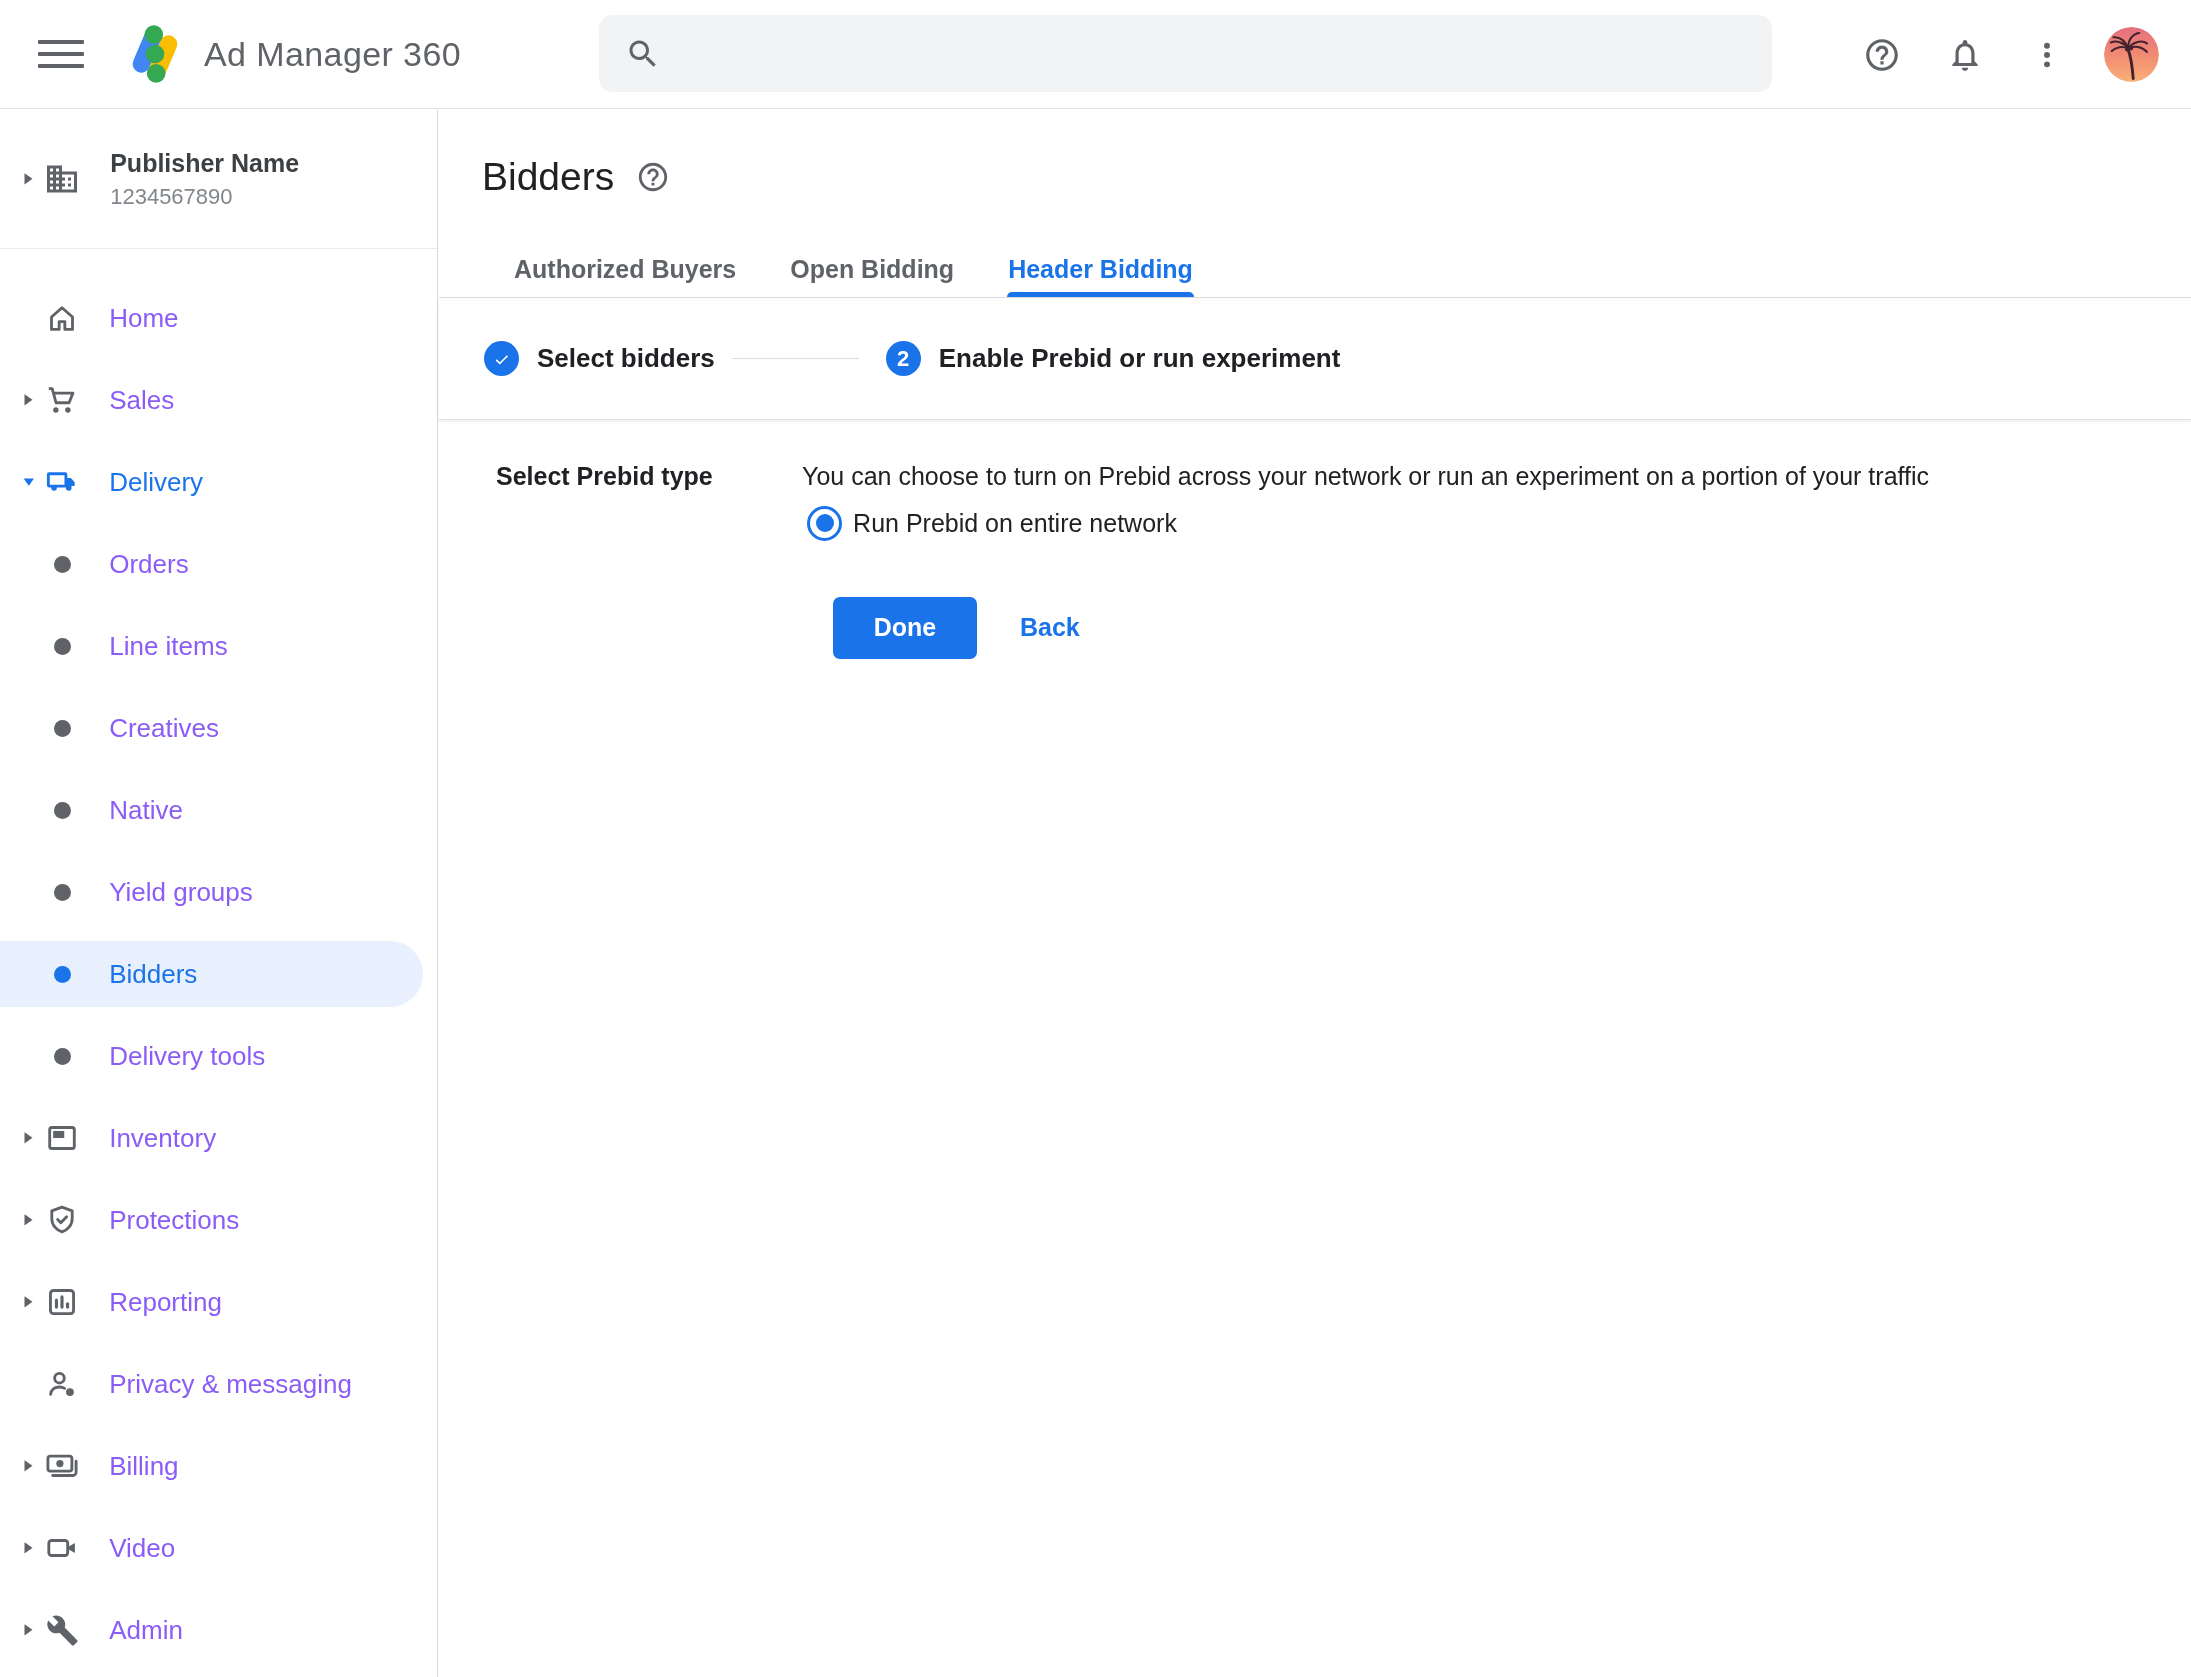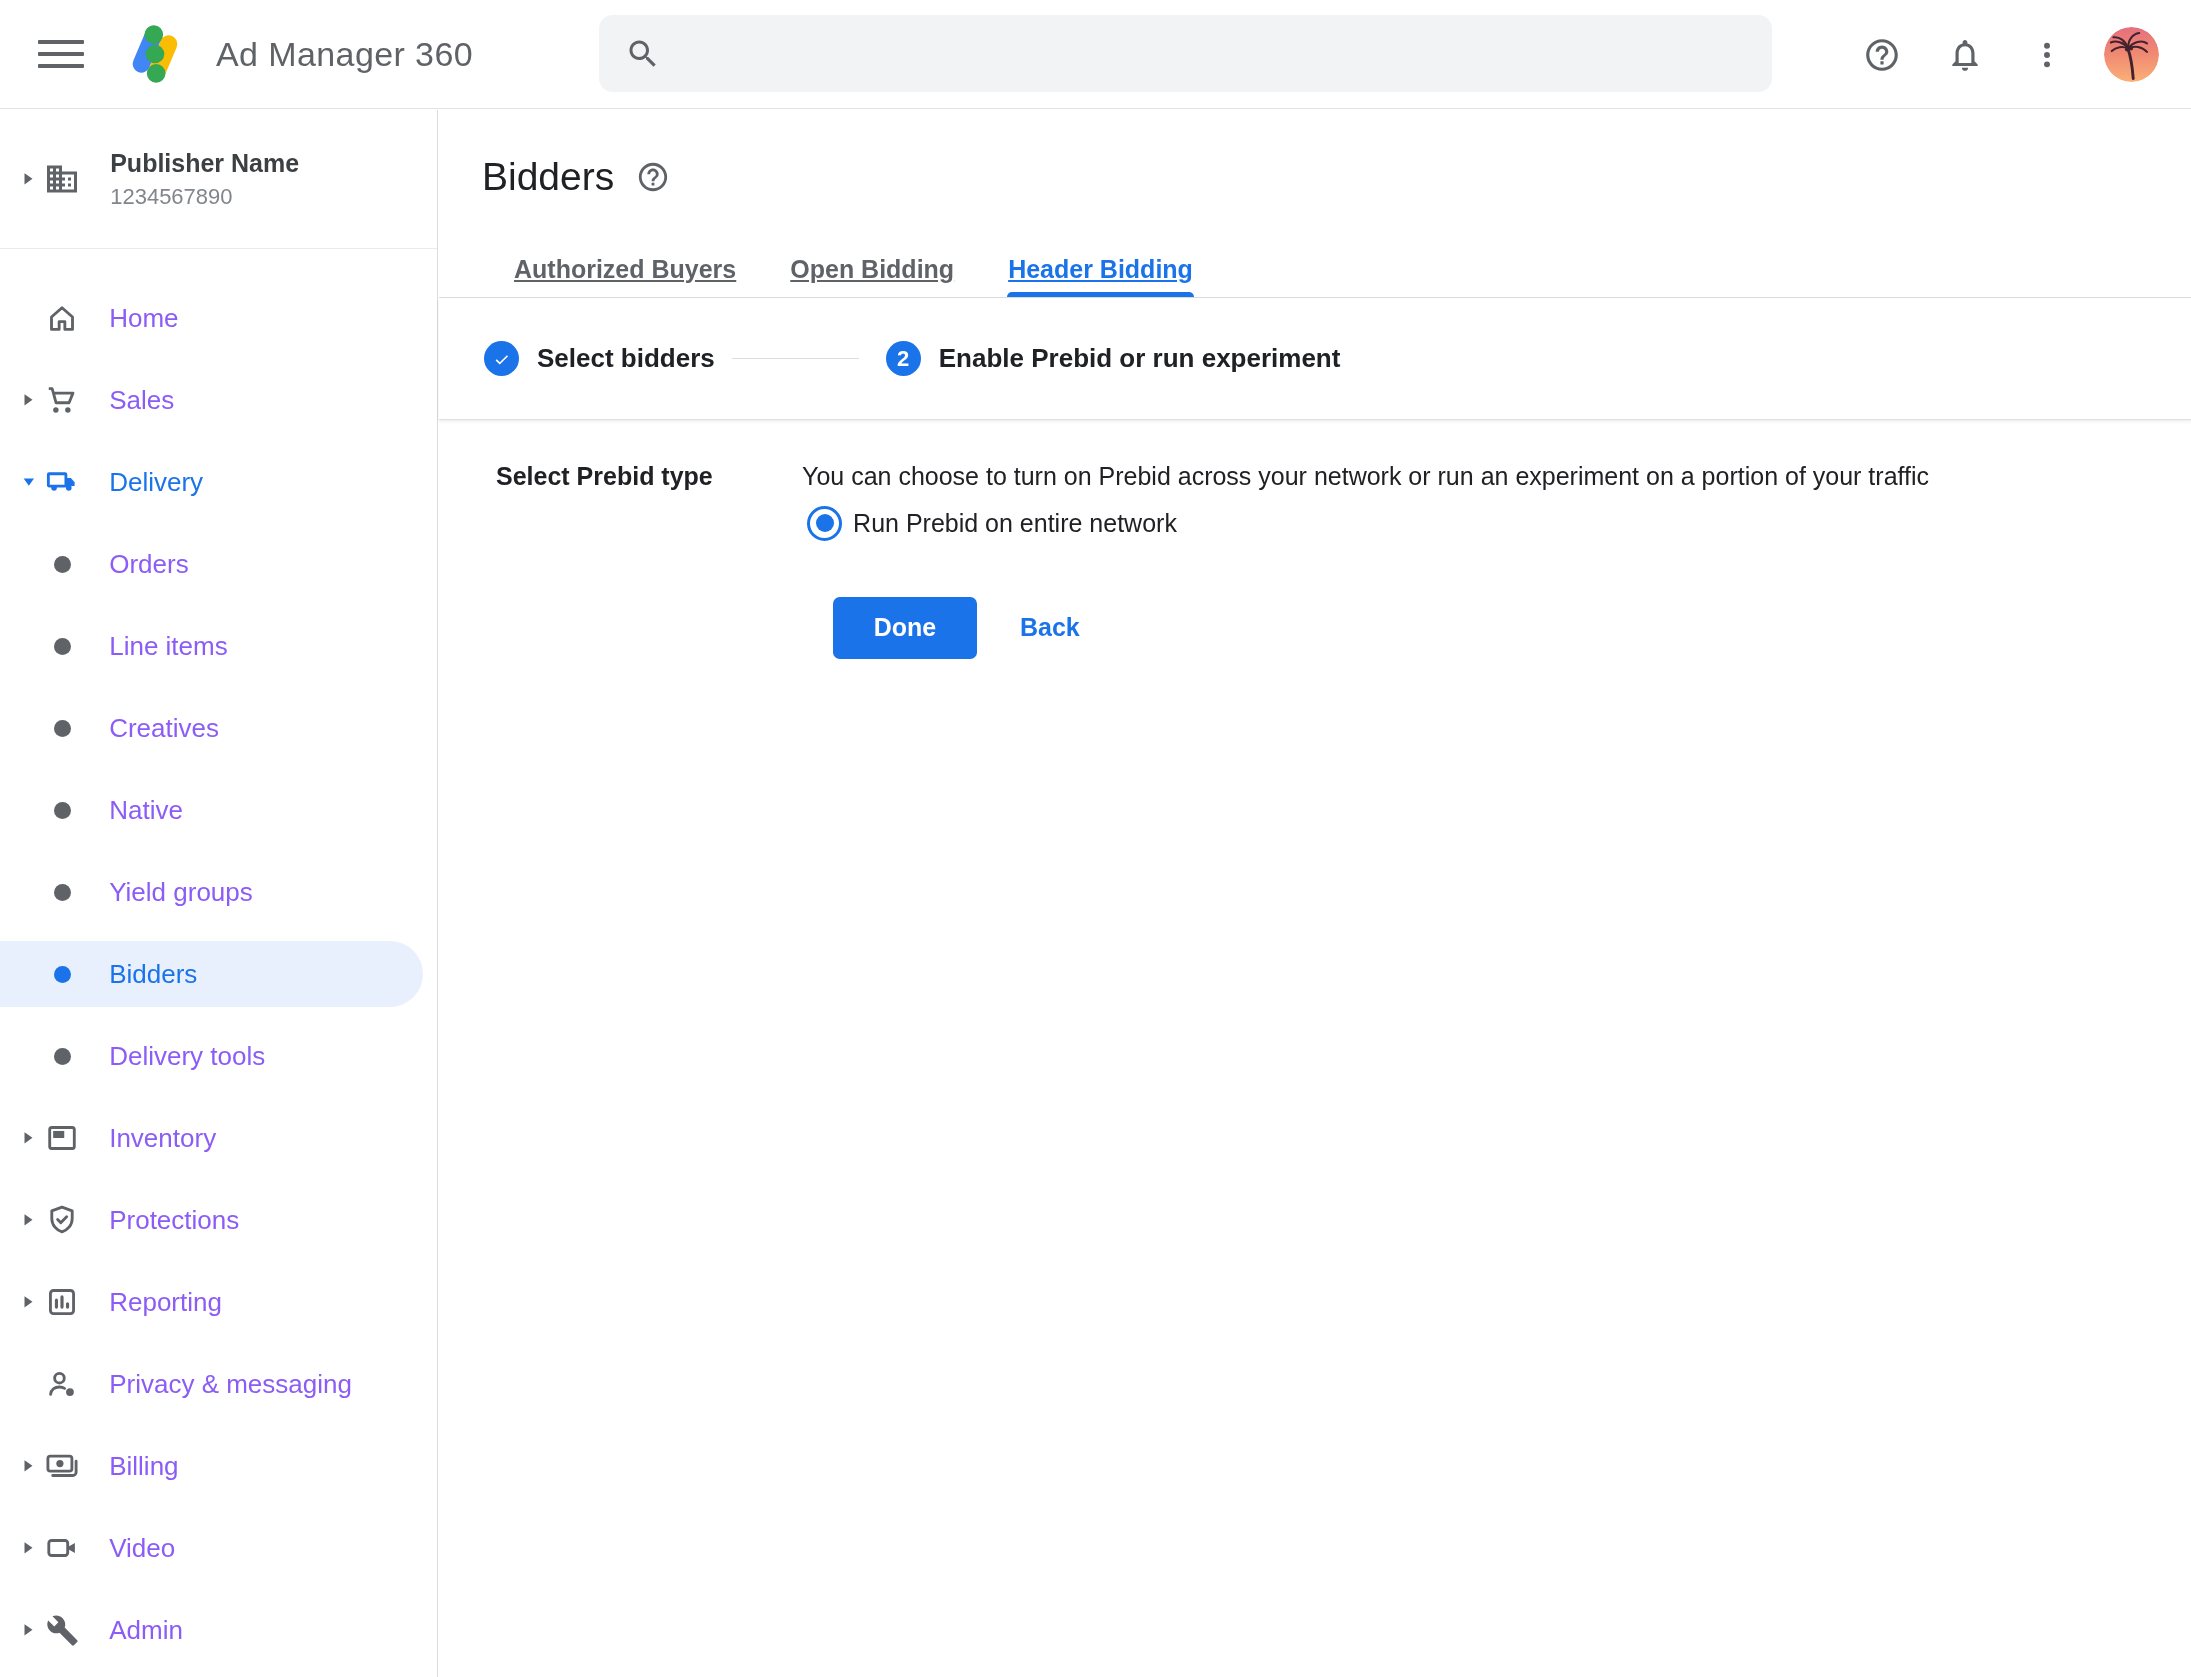--- a/index.html
+++ b/index.html
@@ -7,21 +7,21 @@
     font-family: "Liberation Sans", sans-serif; }
   .app { position:relative; width:2192px; height:1678px; background:#fff; }
 
   
   .topbar { position:relative; height:109px; background:#fff;
     border-bottom:0.9px solid #e1e3e6; display:flex; align-items:center; }
   .hamburger { margin-left:38px; width:46px; height:34px; display:flex; flex-direction:column;
     justify-content:center; gap:7.7px; cursor:pointer; }
   .hamburger span { display:block; height:4.3px; background:#5f6368; border-radius:0.9px; }
   .logo { margin-left:41px; width:60px; height:68px; }
-  .product-name { margin-left:31px; font-size:34px; color:#5f6368; letter-spacing:0.4px; white-space:nowrap; }
+  .product-name { margin-left:19px; font-size:34px; color:#5f6368; letter-spacing:0.4px; white-space:nowrap; }
 
   .searchbar { position:absolute; left:599px; top:15.4px; width:1173px; height:77px;
     background:#f1f3f4; border-radius:13.7px; display:flex; align-items:center; padding:0 26px; }
   .searchbar svg { flex:none; }
   .searchbar input { flex:1; margin-left:22px; border:none; outline:none; background:transparent;
     font-size:26px; color:#202124; font-family:"Liberation Sans",sans-serif; }
 
   .topbar-right { position:absolute; right:33px; top:0; height:109px; display:flex; align-items:center; }
   .tb-icon { width:38px; height:38px; display:flex; align-items:center; justify-content:center; cursor:pointer; }
   .tb-icon.help { margin-right:45px; }
@@ -52,21 +52,21 @@
   .item.selected .label { color:#1a73e8; font-weight:500; }
 
   
   .main { position:absolute; left:439px; top:110px; right:0; bottom:0; background:#fff; }
   .title-row { display:flex; align-items:center; margin:45px 0 0 43px; }
   .page-title { font-size:39px; font-weight:400; color:#202124; }
   .title-help { margin-left:22px; width:34px; height:34px; cursor:pointer; }
 
   .tabs-bar { margin-top:43px; padding-left:48px; display:flex; border-bottom:0.9px solid #dadce0; }
   .tab { position:relative; height:55px; padding:0 27px; display:flex; align-items:center;
-    font-size:25px; font-weight:bold; color:#5f6368; cursor:pointer; white-space:nowrap;text-decoration:underline; }
+    font-size:25px; font-weight:bold; color:#5f6368; cursor:pointer; white-space:nowrap; }
   .tab.active { color:#1a73e8; }
   .tab.active::after { content:""; position:absolute; left:26px; right:26px; bottom:0; height:5.1px;
     background:#1a73e8; border-radius:5.1px 5.1px 0 0; }
 
   .stepper { height:122px; display:flex; align-items:center; padding-left:45px;
     border-bottom:0.9px solid #e0e0e0; box-shadow:0 1.7px 3.4px rgba(60,64,67,.12); position:relative; background:#fff; }
   .step { display:flex; align-items:center; }
   .step-circle { width:35px; height:35px; border-radius:50%; background:#1a73e8; color:#fff;
     display:flex; align-items:center; justify-content:center; font-size:22px; font-weight:bold; flex:none; }
   .step-label { margin-left:18px; font-size:26px; font-weight:bold; color:#202124; white-space:nowrap; }

